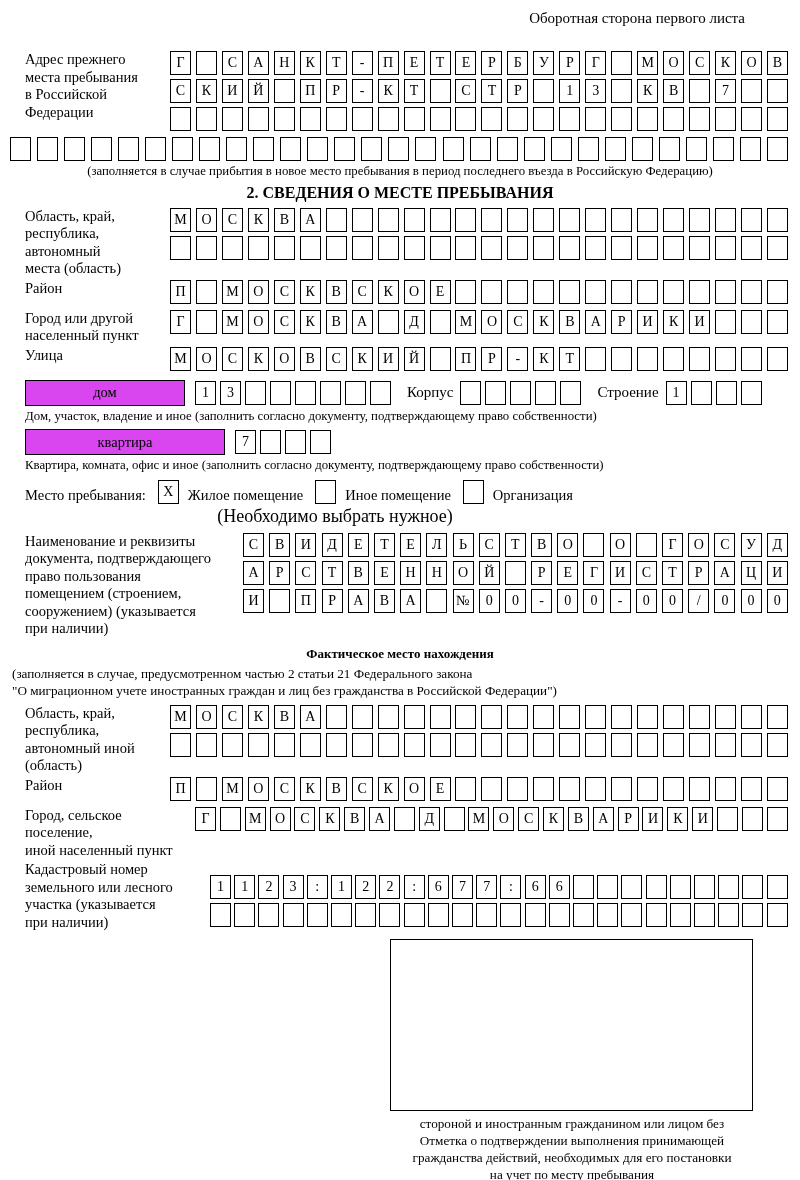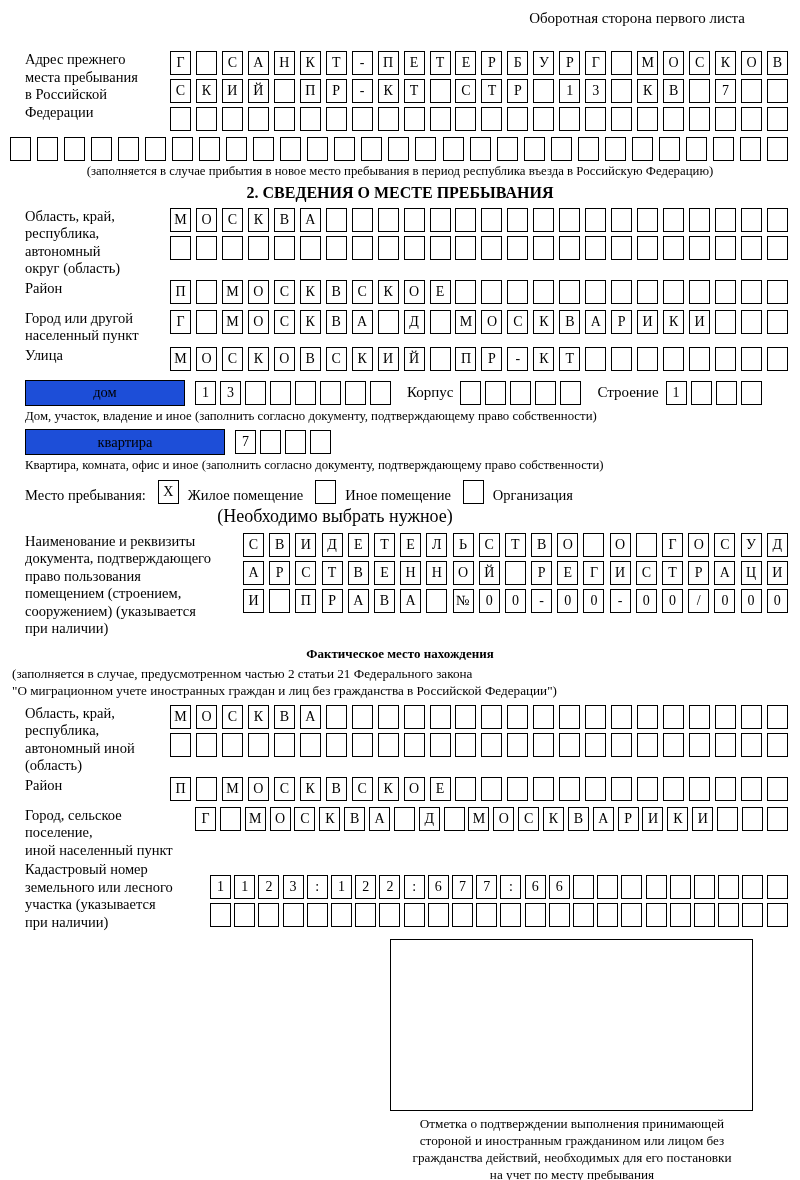--- a/index.html
+++ b/index.html
@@ -29,21 +29,21 @@
   }
   .fullrow{ margin:2px 12px 0 10px; }
 
   .caption{ padding:3px 12px 0 25px; font-size:12.8px; line-height:15.5px; }
   .caption.center{ text-align:center; padding-left:12px; }
   .section-title{ margin-top:4px; text-align:center; font-size:16px; font-weight:bold; }
 
   .houserow{ display:flex; align-items:center; margin:5px 12px 0 25px; }
   .widebox{
     border:1.6px solid #000; height:26px; display:flex; align-items:center; justify-content:center;
-    font-size:14.5px; background:#1d4ed8;
+    font-size:14.5px; background:#d946ef;
   }
   .widebox.house{ width:160px; margin-right:10px; }
   .widebox.apt{ width:200px; margin-right:10px; }
   .inline-label{ font-size:15px; padding:0 7px 0 12px; white-space:nowrap; }
 
   .stayrow{ display:flex; align-items:flex-end; margin:6px 12px 0 25px; font-size:14.5px; }
   .stayrow .cell{ margin:0 9px 0 12px; }
   .stay-note{ width:620px; margin-left:25px; text-align:center; font-size:18px; padding-top:2px; }
 
   .actual-title{ margin-top:8px; text-align:center; font-size:13px; font-weight:bold; }
@@ -175,30 +175,30 @@
       <div class="cell"></div>
       <div class="cell"></div>
       <div class="cell"></div>
       <div class="cell"></div>
       <div class="cell"></div>
       <div class="cell"></div>
       <div class="cell"></div>
       <div class="cell"></div>
       <div class="cell"></div>
     </div>
-  <div class="caption center">(заполняется в случае прибытия в новое место пребывания в период республика въезда в Российскую Федерацию)</div>
+  <div class="caption center">(заполняется в случае прибытия в новое место пребывания в период последнего въезда в Российскую Федерацию)</div>
 
   <div class="section-title">2. СВЕДЕНИЯ О МЕСТЕ ПРЕБЫВАНИЯ</div>
 
   <div class="field mt6">
     <div class="label">
         <div class="line">Область, край,</div>
         <div class="line">республика,</div>
         <div class="line">автономный</div>
-        <div class="line">округ (область)</div>
+        <div class="line">места (область)</div>
       </div>
     <div class="rows">
       <div class="boxes">
           <div class="cell">М</div>
           <div class="cell">О</div>
           <div class="cell">С</div>
           <div class="cell">К</div>
           <div class="cell">В</div>
           <div class="cell">А</div>
           <div class="cell"></div>
@@ -677,20 +677,20 @@
           <div class="cell"></div>
           <div class="cell"></div>
           <div class="cell"></div>
         </div>
     </div>
   </div>
 
   <div class="stampwrap">
     <div class="stampbox"></div>
     <div class="stampcaption">
+        <div class="line">стороной и иностранным гражданином или лицом без</div>
         <div class="line">Отметка о подтверждении выполнения принимающей</div>
-        <div class="line">стороной и иностранным гражданином или лицом без</div>
         <div class="line">гражданства действий, необходимых для его постановки</div>
         <div class="line">на учет по месту пребывания</div>
       </div>
   </div>
 
 </div>
 
 </body></html>

